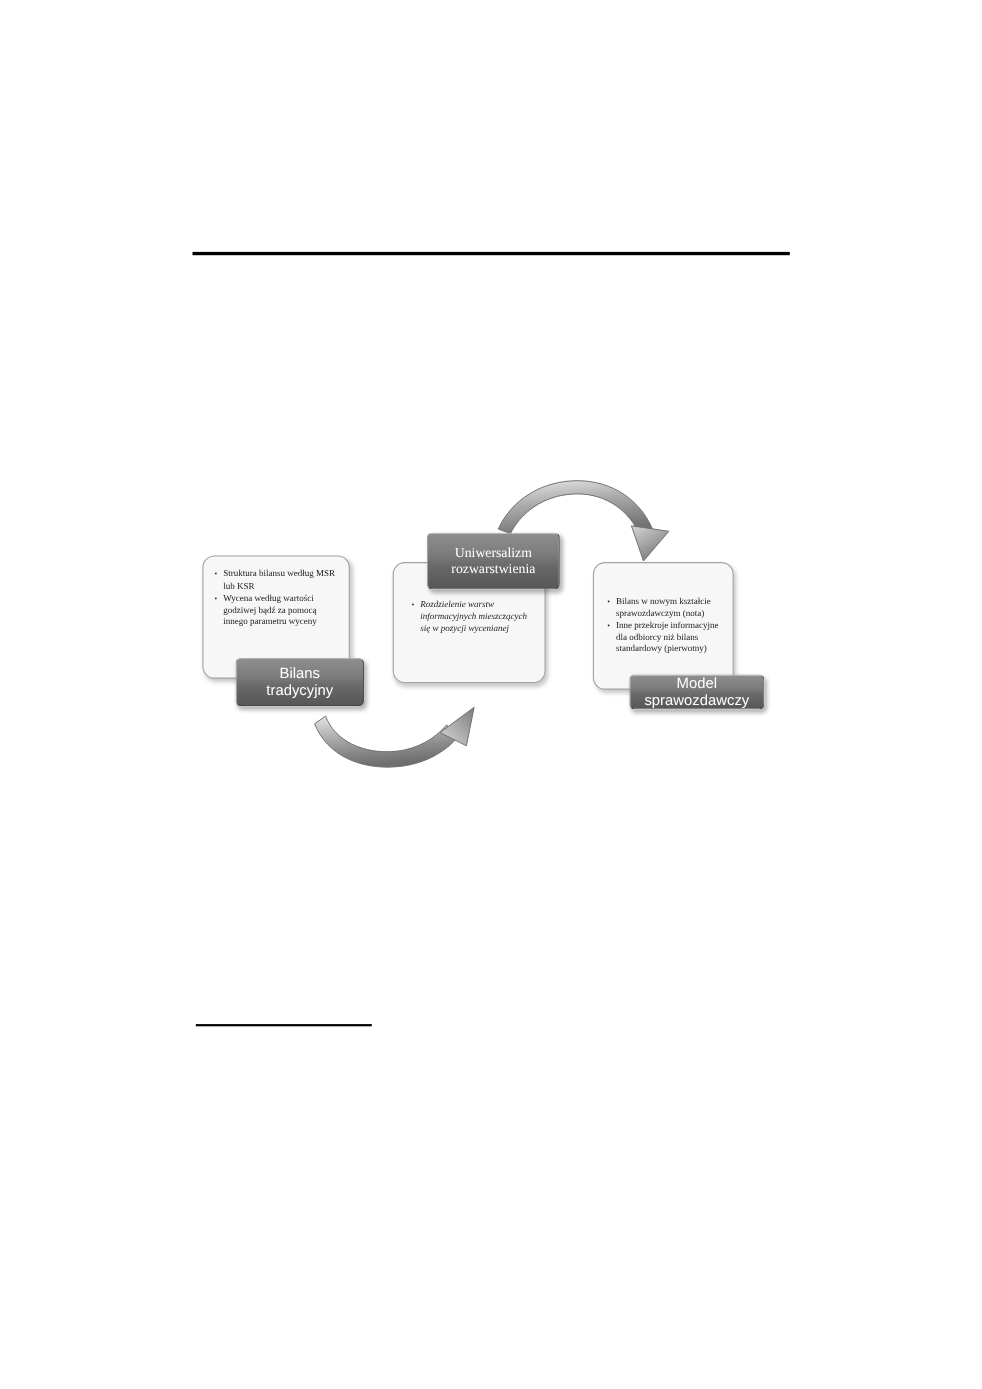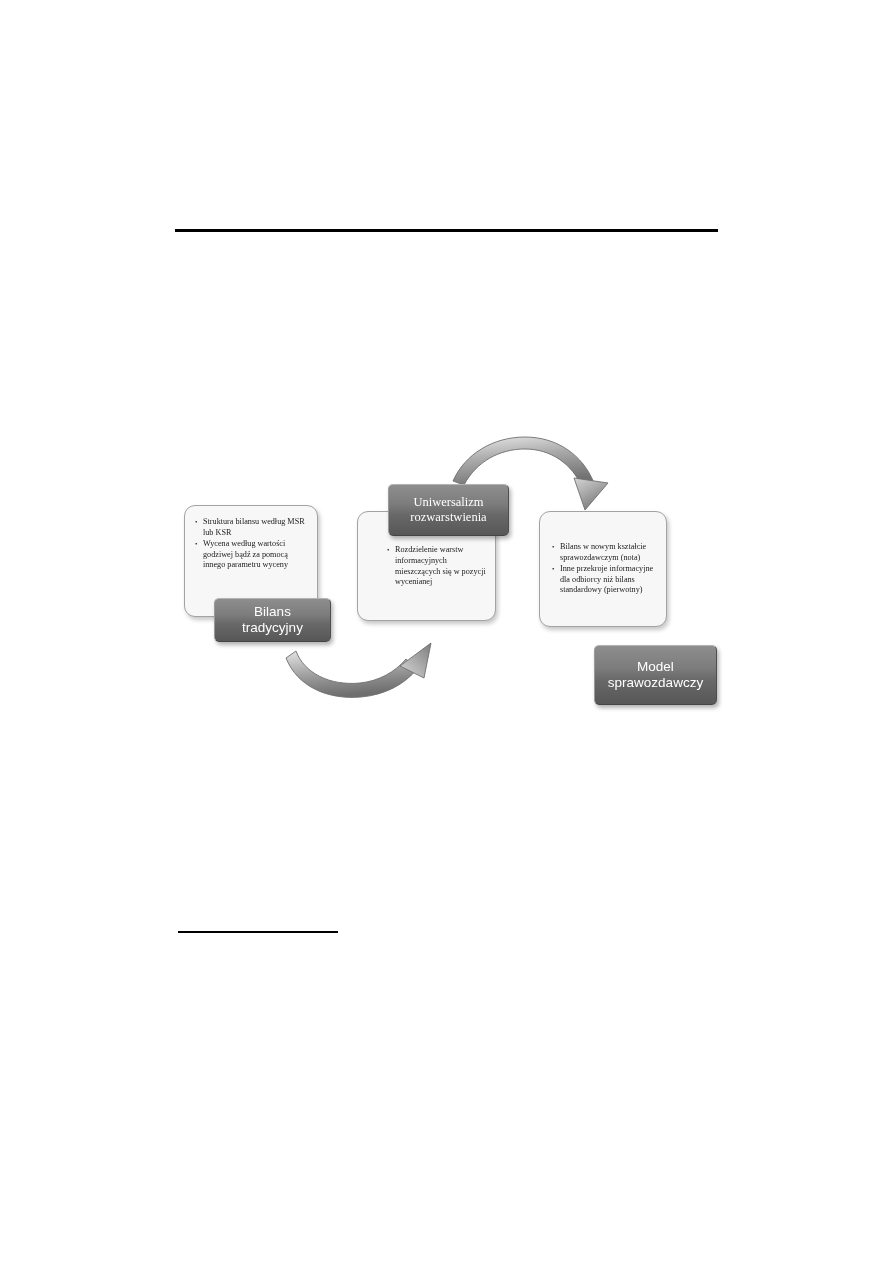--- a/index.html
+++ b/index.html
@@ -92,23 +92,24 @@
   }
 
   
   #card-2 {
     left: 357px;
     top: 511px;
     width: 139px;
     height: 110px;
   }
   #card-2 .card-list {
-    margin: 33px 8px 0 29px;
+    margin: 33px 8px 0 16px;
     font-size: 8.2px;
     line-height: 10.8px;
+    font-style: italic;
   }
 
   
   #card-3 {
     left: 539px;
     top: 511px;
     width: 128px;
     height: 116px;
   }
   #card-3 .card-list {
@@ -161,25 +162,24 @@
     height: 52px;
   }
   #tag-2 .tag-text {
     font-family: "Liberation Serif", serif;
     font-size: 12.5px;
     line-height: 15px;
   }
 
   
   #tag-3 {
-    left: 594px;
+    left: 572px;
     top: 613px;
     width: 123px;
-    height: 60px;
-    margin-top: 32px;
+    height: 32px;
   }
   #tag-3 .tag-text {
     font-family: "Liberation Sans", sans-serif;
     font-size: 13.5px;
     line-height: 16.5px;
   }
 
   
   .arrow-svg {
     position: absolute;

